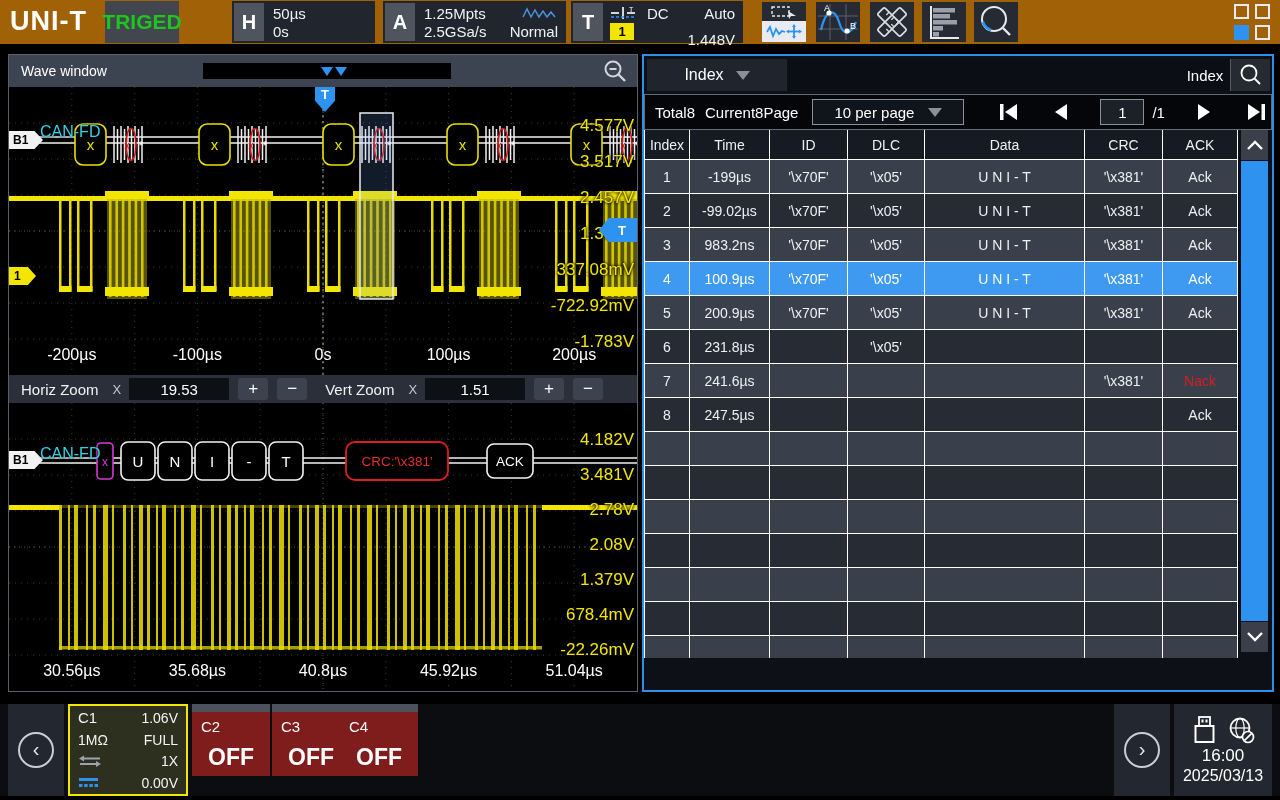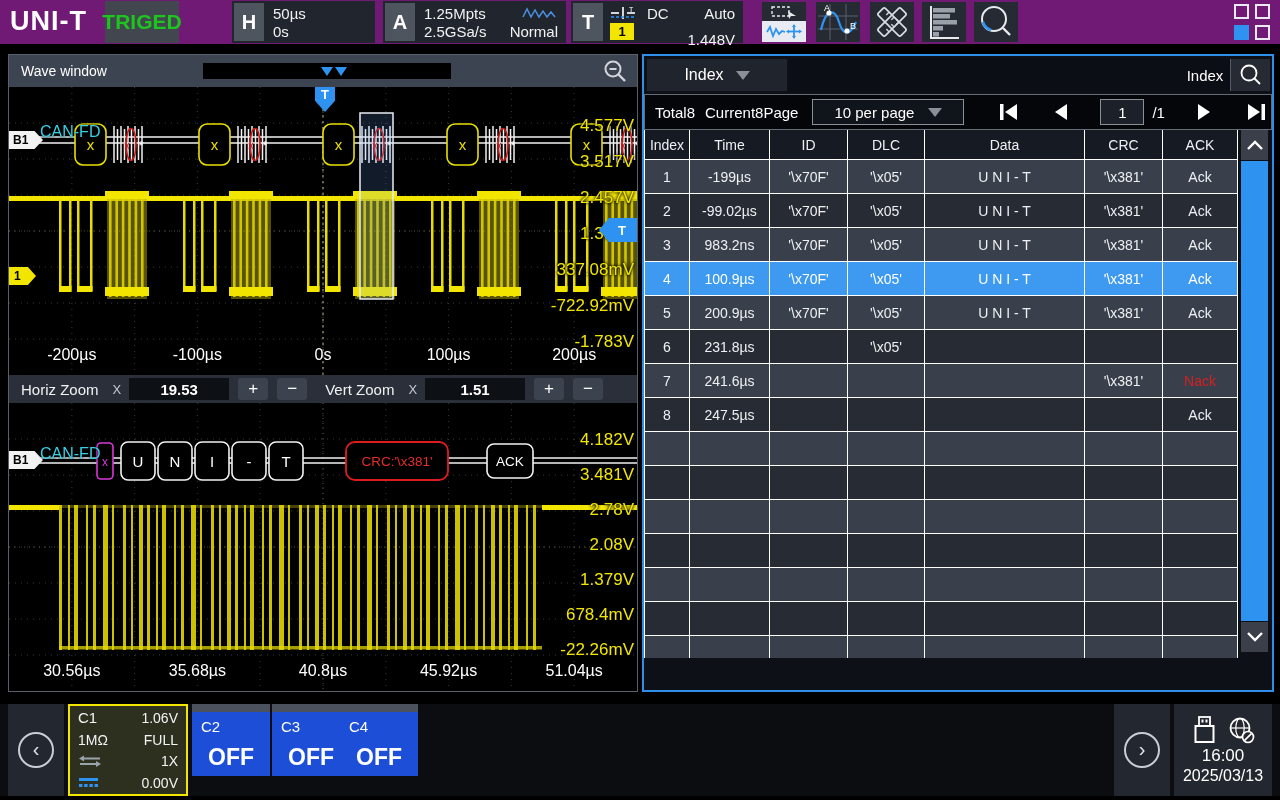--- a/index.html
+++ b/index.html
@@ -1,21 +1,21 @@
 <!DOCTYPE html>
 <html><head>
 <meta charset="utf-8">
 <style>
   * { margin:0; padding:0; box-sizing:border-box; }
   html,body { width:1280px; height:800px; background:#000; overflow:hidden;
     font-family:"Liberation Sans", sans-serif; color:#eef0f3; }
   svg text { font-family:"Liberation Sans", sans-serif; }
 
   
-  .topbar { position:absolute; left:0; top:0; width:1280px; height:44px; background:#701a75; }
+  .topbar { position:absolute; left:0; top:0; width:1280px; height:44px; background:#a16207; }
   .logo { position:absolute; left:10px; top:6px; font-size:27px; font-weight:bold; color:#fff; letter-spacing:1px; }
   .trig-status { position:absolute; left:105px; top:1px; width:74px; height:42px; background:#41464f;
     color:#1fc51f; font-size:21px; font-weight:bold; display:flex; align-items:center; justify-content:center; }
   .tb-group { position:absolute; top:1px; height:42px; background:#21252d; }
   .tb-key { position:absolute; left:2px; top:2px; width:30px; height:38px; background:#4f555f;
     display:flex; align-items:center; justify-content:center; font-size:20px; font-weight:bold; color:#fff; }
   .tb-val { position:absolute; font-size:15px; color:#f0f2f4; white-space:nowrap; }
   .icon-tile { position:absolute; top:2px; width:44px; height:40px; background:#262b33; }
   .grid-icon { position:absolute; left:1234px; top:4px; width:36px; height:36px; }
   .grid-icon span { position:absolute; width:15px; height:15px; border:2px solid #e8ecf2; }
@@ -28,21 +28,21 @@
   .wave-title { margin-left:12px; font-size:14px; color:#fff; }
   .pos-bar { position:absolute; left:194px; top:8px; width:248px; height:16px; background:#000; }
   .pos-tris { position:absolute; left:118px; top:4px; display:flex; gap:2px; }
   .pos-tris i { width:0; height:0; border-left:6px solid transparent; border-right:6px solid transparent;
     border-top:9px solid #2e93f0; }
   .wave-area { position:relative; width:628px; height:288px; background:#000; overflow:hidden; }
   .zoombar { height:28px; background:#2a2f39; display:flex; align-items:center; font-size:15px; color:#f0f2f4; }
   .zb-label { margin-left:12px; }
   .zb-x { margin-left:14px; font-size:13px; color:#c6cad1; }
   .zb-box { margin-left:8px; width:100px; height:22px; background:#0d1014; color:#fff;
-    display:flex; align-items:center; justify-content:center; font-size:15px;font-weight:bold; }
+    display:flex; align-items:center; justify-content:center; font-size:15px; }
   .zb-btn { margin-left:9px; width:30px; height:22px; background:#3d434e; border-radius:3px;
     display:flex; align-items:center; justify-content:center; font-size:17px; color:#fff; }
   .vlabel { position:absolute; right:3px; width:120px; text-align:right; font-size:17px;
     color:#f2e600; text-shadow:0 0 3px #000, 0 0 3px #000; z-index:4; }
   .tlabel { position:absolute; width:96px; text-align:center; font-size:16px; color:#fff;
     text-shadow:0 0 3px #000; z-index:4; }
   .bus-tag { position:absolute; left:0; width:34px; height:18px; background:#f2f2f2; color:#000;
     font-size:12px; font-weight:bold; display:flex; align-items:center; padding-left:4px; z-index:5;
     clip-path:polygon(0 0,75% 0,100% 50%,75% 100%,0 100%); }
   .canfd-label { position:absolute; left:31px; font-size:16px; color:#35d2e6; z-index:5; text-shadow:0 0 3px #000; }
@@ -96,21 +96,21 @@
   .scrollcol { position:absolute; right:4px; top:0; width:27px; height:522px; display:flex; flex-direction:column; }
   .sc-btn { height:30px; background:#3a3f49; display:flex; align-items:center; justify-content:center; }
   .sc-track { flex:1; background:#2e93f0; margin:1px 0; }
 
   
   .bottombar { position:absolute; left:0; top:704px; width:1280px; height:92px; background:#0b0d11; }
   .nav-tile { position:absolute; top:0; width:56px; height:92px; background:#23272f;
     display:flex; align-items:center; justify-content:center; }
   .nav-circle { width:36px; height:36px; border:2px solid #c9ced6; border-radius:50%;
     display:flex; align-items:center; justify-content:center; font-size:20px; color:#e4e8ee; padding-bottom:2px; }
-  .ch-card { position:absolute; top:0; height:72px; background:#1d4ed8; }
+  .ch-card { position:absolute; top:0; height:72px; background:#7f1d1d; }
   .ch-card .strip { height:8px; background:#4b525d; }
   .ch-off-name { position:absolute; left:9px; top:14px; font-size:15px; color:#fff; }
   .ch-off-label { position:absolute; left:0; right:0; top:40px; text-align:center;
     font-size:23px; font-weight:bold; color:#fff; }
   .c1-card { position:absolute; left:68px; top:0; width:120px; height:92px; background:#2e301f;
     border:2px solid #f2e600; padding:3px 8px; display:flex; flex-direction:column; justify-content:space-between; }
   .c1-row { display:flex; justify-content:space-between; align-items:center; font-size:14px; color:#f2f4f6; }
   .info-panel { position:absolute; left:1174px; top:0; width:98px; height:92px; background:#23272f;
     display:flex; flex-direction:column; align-items:center; justify-content:center; gap:1px; }
   .info-icons { display:flex; gap:10px; align-items:center; }

